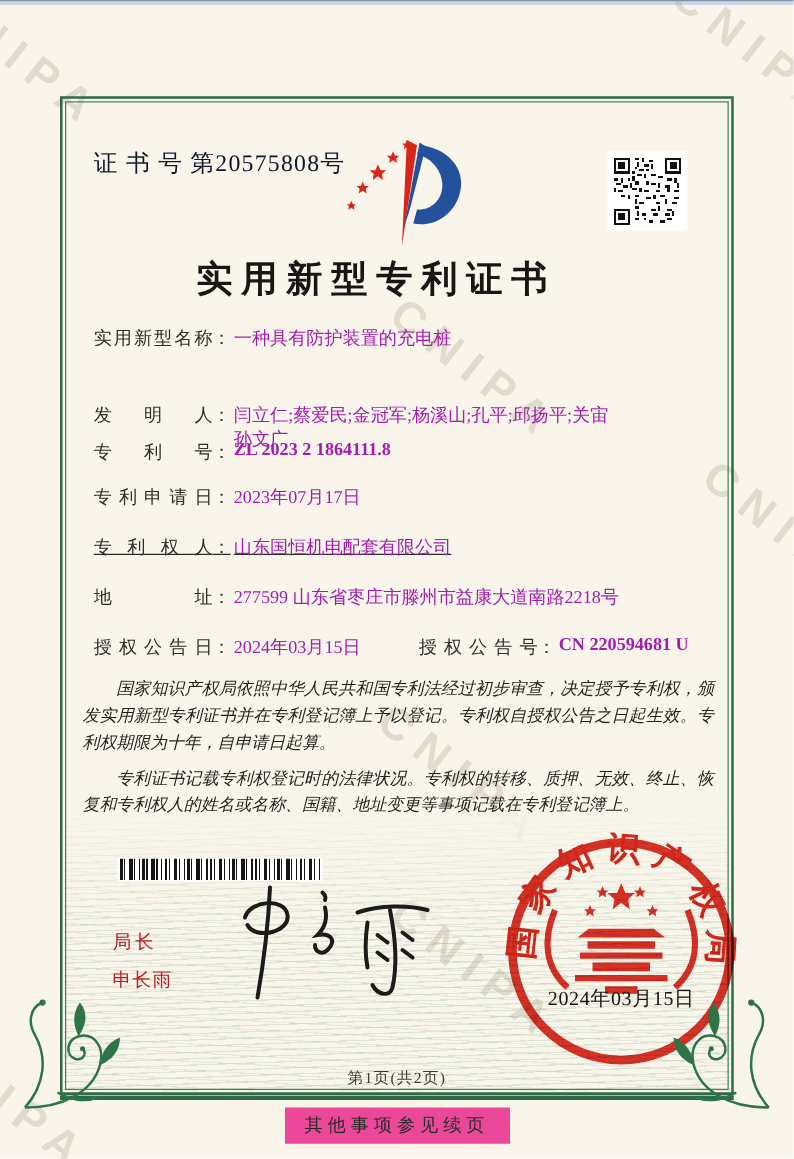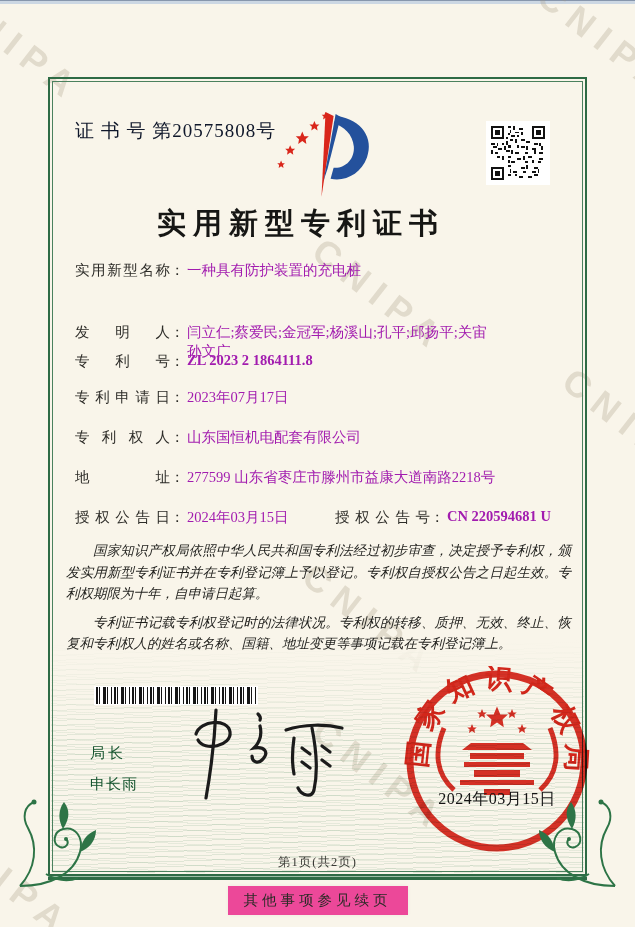--- a/index.html
+++ b/index.html
@@ -27,41 +27,41 @@
 
   .logo{position:absolute;left:268px;top:106px;z-index:3;}
   .qr{position:absolute;left:486px;top:121px;width:64px;height:64px;background:#ffffff;z-index:3;
       display:flex;align-items:center;justify-content:center;}
 
   .title{position:absolute;left:0;top:204px;width:602px;text-align:center;font-size:29px;font-weight:bold;
       letter-spacing:7px;color:#161614;z-index:3;}
 
   .fields{position:absolute;left:75px;top:261px;width:490px;font-size:14.5px;z-index:3;}
   .frow{position:absolute;left:0;display:flex;align-items:flex-start;width:490px;}
-  .r0{top:0;} .r1{top:46px;margin-top:16px;} .r2{top:91px;} .r3{top:127px;} .r4{top:167px;} .r5{top:207px;} .r6{top:247px;}
+  .r0{top:0;} .r1{top:46px;margin-top:16px;} .r2{top:91px;} .r3{top:127px;} .r4{top:167px;text-decoration:underline;} .r5{top:207px;} .r6{top:247px;}
   .flabel{display:inline-block;width:95px;flex:none;text-align:justify;text-align-last:justify;color:#2e2d29;}
   .fcolon{flex:none;width:17px;color:#2e2d29;}
   .fvalue{color:#a21caf;}
   .fvalue .vline{display:block;}
   .bold{font-weight:bold;}
   .vfixed{width:148px;flex:none;}
 
   .paras{position:absolute;left:66px;top:540px;width:505px;font-size:13.5px;line-height:21.5px;
       text-align:justify;font-style:italic;color:#1f1f1c;z-index:3;}
   .paras p{margin:0 0 7px 0;text-indent:2em;}
 
   .barcode{position:absolute;left:94px;top:686px;width:164px;height:19px;background:#fff;padding:1px 2px;
       box-sizing:border-box;z-index:3;}
   .barcode-inner{width:100%;height:100%;
       background:repeating-linear-gradient(90deg,#151515 0 2px,transparent 2px 3px,#151515 3px 4px,
       transparent 4px 7px,#151515 7px 10px,transparent 10px 11px,#151515 11px 12px,transparent 12px 15px,
       #151515 15px 16px,transparent 16px 18px);}
 
   .officer{position:absolute;left:90px;top:744px;font-family:"Liberation Sans",sans-serif;font-size:15px;
-      color:#14532d;z-index:3;}
+      color:#b91c1c;z-index:3;}
   .officer-title{letter-spacing:3px;}
   .officer-name{margin-top:12px;letter-spacing:1px;}
 
   .signature{position:absolute;left:182px;top:704px;z-index:3;}
 
   .seal{position:absolute;left:402px;top:666px;width:190px;height:190px;z-index:4;mix-blend-mode:multiply;}
   .seal-date{position:absolute;left:402px;top:789px;width:190px;text-align:center;font-size:16px;
       color:#141414;letter-spacing:0.5px;z-index:5;}
 
   .page-num{position:absolute;left:0;top:854px;width:635px;text-align:center;font-size:12.5px;

